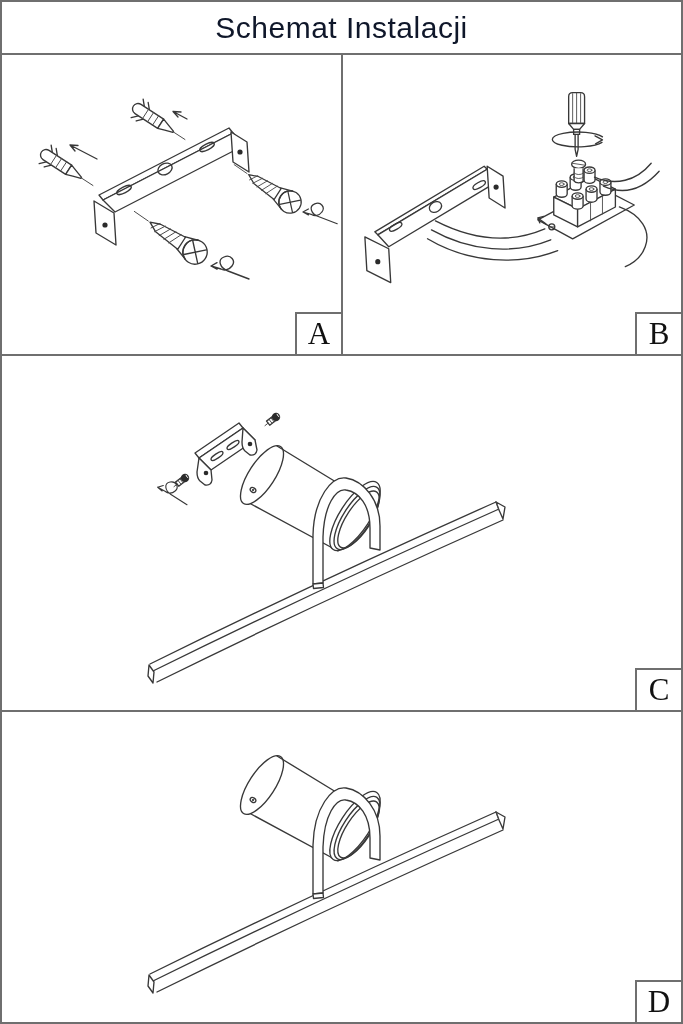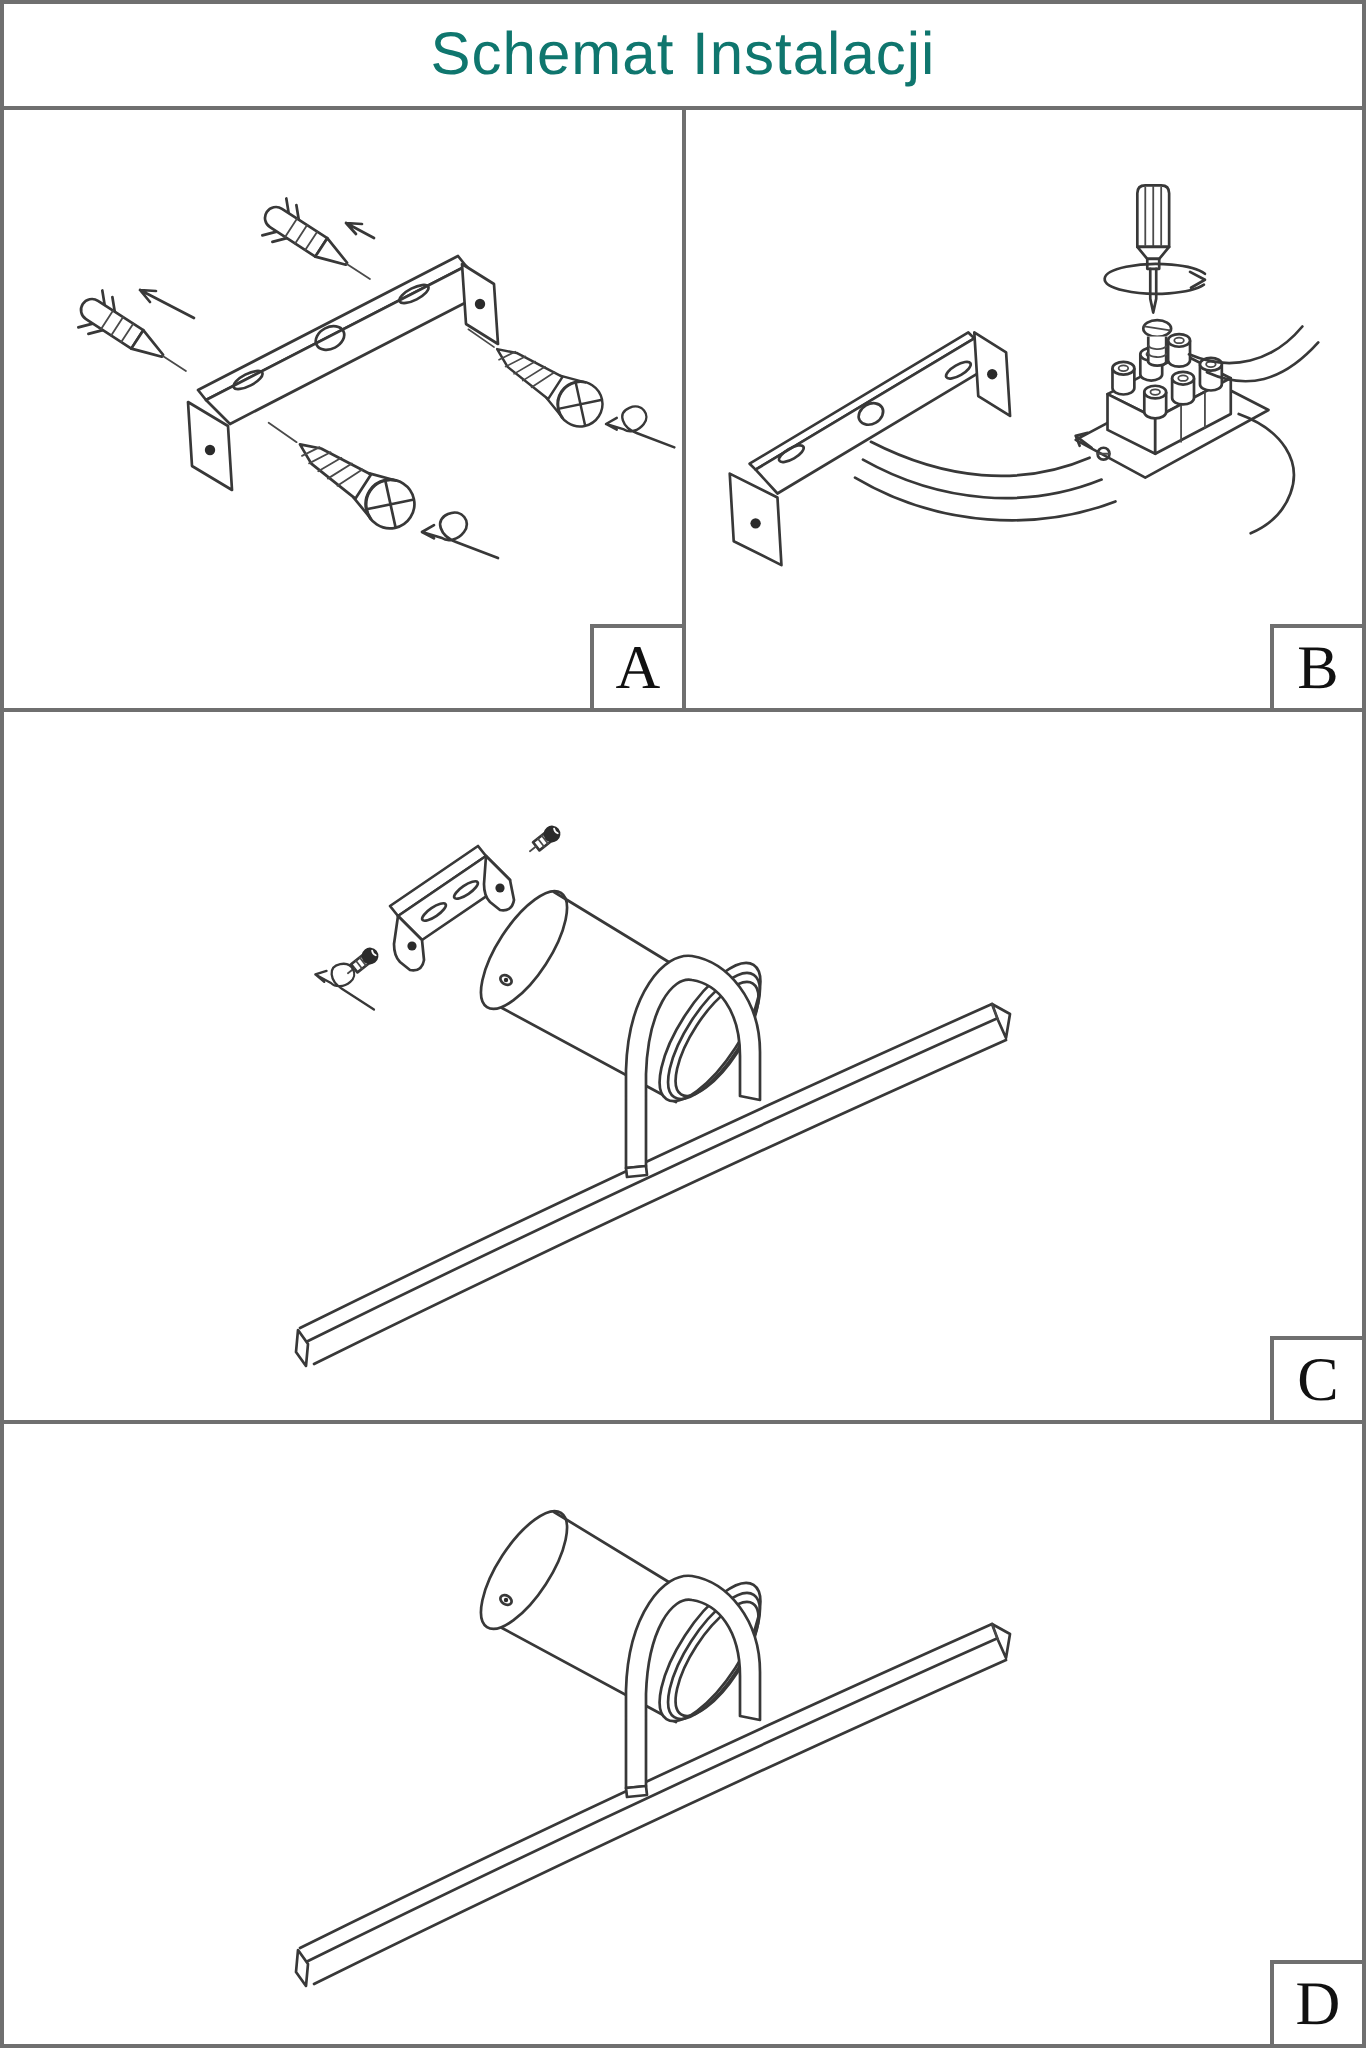--- a/index.html
+++ b/index.html
@@ -10,21 +10,21 @@
     box-sizing:border-box;
     border:2px solid #6f6f6f;
     font-family:"Liberation Sans", sans-serif;
     margin:0 auto;
     overflow:hidden;
   }
   .title-bar{
     height:51px;
     border-bottom:2px solid #6f6f6f;
     display:flex;align-items:center;justify-content:center;
-    font-size:30px;color:#0f766e;letter-spacing:.5px;
+    font-size:30px;color:#0f172a;letter-spacing:.5px;
   }
   .row-ab{display:flex;height:299px;border-bottom:2px solid #6f6f6f;}
   .panel{position:relative;background:#fff;}
   .panel-a{width:339px;border-right:2px solid #6f6f6f;height:299px;}
   .panel-b{flex:1;height:299px;}
   .panel-c{height:354px;border-bottom:2px solid #6f6f6f;}
   .panel-d{height:310px;}
   .panel svg{position:absolute;left:0;top:0;}
   .corner-label{
     position:absolute;right:0;bottom:0;

